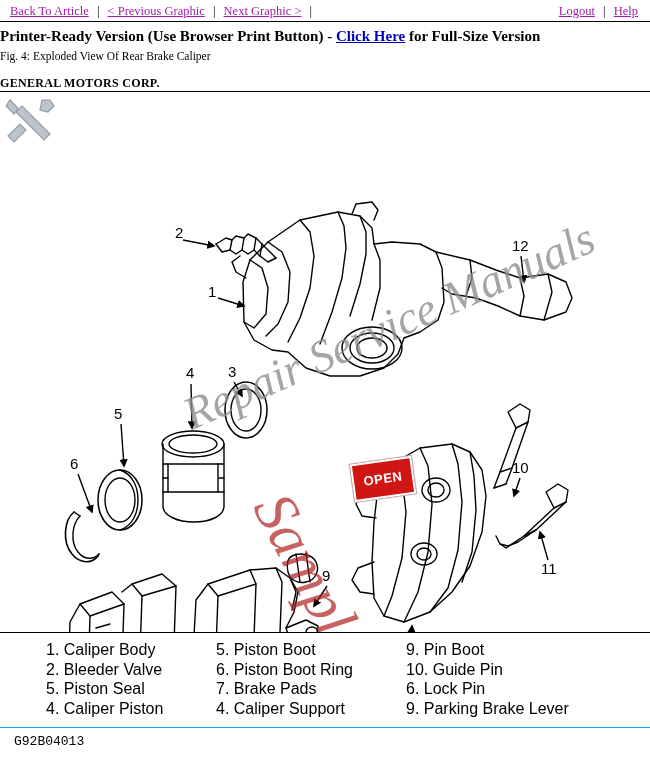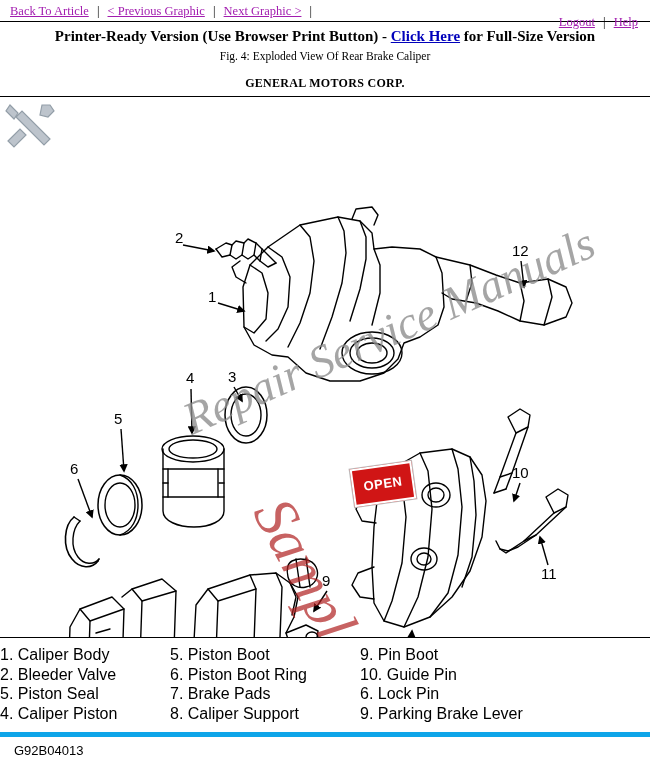--- a/index.html
+++ b/index.html
@@ -33,40 +33,39 @@
   }
   .topnav .left {
     position: absolute;
     left: 10px;
     top: 4px;
     white-space: nowrap;
   }
   .topnav .right {
     position: absolute;
     right: 12px;
-    top: 15px;
+    top: 4px;
     white-space: nowrap;
     text-align: center;
   }
   .navlink {
     color: #a21caf;
     text-decoration: underline;
     cursor: pointer;
   }
   .sep {
     color: #000;
     padding: 0 5px;
   }
 
   
   .titlebar {
-    text-align: center;
+    text-align: left;
     padding-top: 6px;
     border-bottom: 1px solid #000;
-    padding-bottom: 5px;
   }
   .printer-line {
     font-size: 15px;
     font-weight: bold;
     font-family: "Liberation Serif", serif;
   }
   .printer-line .clickhere {
     color: #0000bb;
     text-decoration: underline;
     cursor: pointer;
@@ -163,32 +162,32 @@
   .legend-cols {
     display: flex;
     justify-content: flex-start;
     font-family: "Liberation Sans", sans-serif;
     font-size: 16px;
     line-height: 19.5px;
   }
   .legend-col {
     padding-left: 0;
   }
-  .legend-col.c1 { width: 170px; }
+  .legend-col.c1 { margin-left: 46px; width: 170px; }
   .legend-col.c2 { margin-left: 0px; width: 190px; }
   .legend-col.c3 { width: 200px; }
   .legend-item {
     white-space: nowrap;
   }
 
   
   .footer {
-    border-top: 5px solid #0ea5e9;
+    border-top: 1px solid #0ea5e9;
     height: 28px;
-    font-family: Liberation Sans, sans-serif;
+    font-family: Liberation Mono, monospace;
     font-size: 13px;
     padding: 6px 0 0 14px;
     box-sizing: border-box;
   }
 
   
 </style>
 </head>
 <body>
 
@@ -387,21 +386,21 @@
       <div class="legend-col c1">
         <div class="legend-item">1. Caliper Body</div>
         <div class="legend-item">2. Bleeder Valve</div>
         <div class="legend-item">5. Piston Seal</div>
         <div class="legend-item">4. Caliper Piston</div>
       </div>
       <div class="legend-col c2">
         <div class="legend-item">5. Piston Boot</div>
         <div class="legend-item">6. Piston Boot Ring</div>
         <div class="legend-item">7. Brake Pads</div>
-        <div class="legend-item">8. Caliper Support</div>
+        <div class="legend-item">4. Caliper Support</div>
       </div>
       <div class="legend-col c3">
         <div class="legend-item">9. Pin Boot</div>
         <div class="legend-item">10. Guide Pin</div>
         <div class="legend-item">6. Lock Pin</div>
         <div class="legend-item">9. Parking Brake Lever</div>
       </div>
     </div>
   </div>
 

